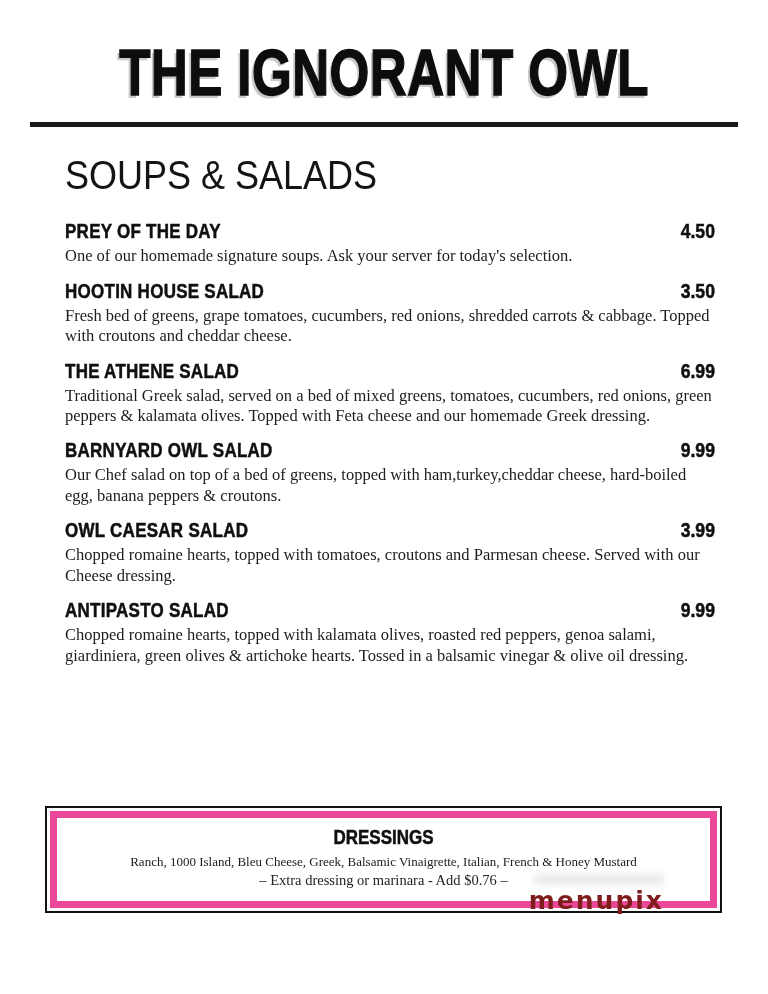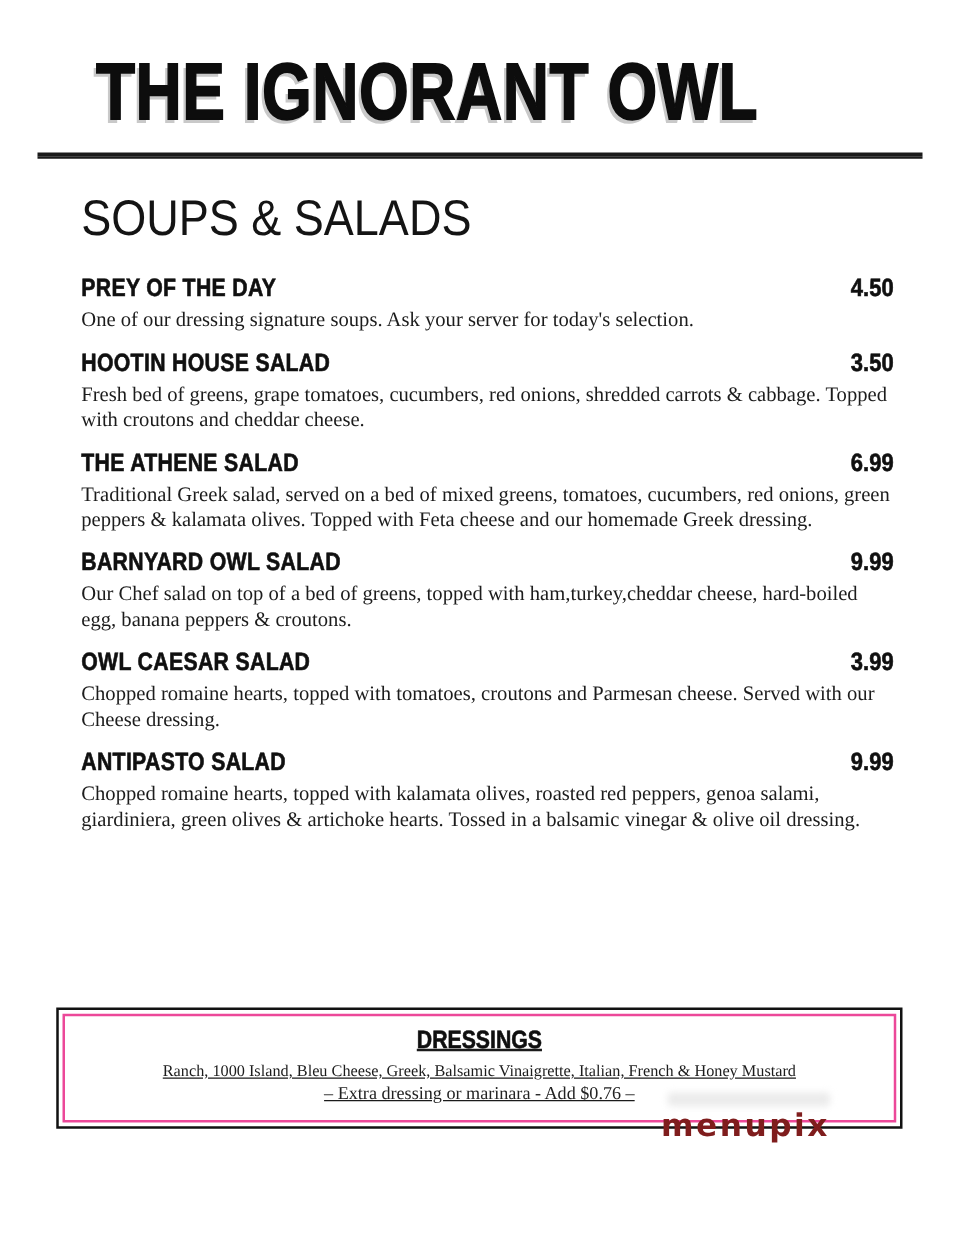--- a/index.html
+++ b/index.html
@@ -10,21 +10,21 @@
     width: 768px;
     height: 994px;
     margin: 0 auto;
     background: #ffffff;
     overflow: hidden;
     font-family: "Liberation Serif", serif;
     color: #1b1b1b;
   }
 
   
-  .masthead { padding-top: 40px; }
+  .masthead { padding-top: 40px; text-align: center; }
 
   .title {
     margin: 0;
     font-family: "Liberation Sans", sans-serif;
     font-weight: 700;
     font-size: 64px;
     line-height: 1.05;
     color: #0d0d0d;
     letter-spacing: 0.5px;
     -webkit-text-stroke: 1.4px #0d0d0d;
@@ -97,24 +97,23 @@
     position: absolute;
     left: 45px;
     right: 46px;
     top: 806px;
     border: 2px solid #111111;
     padding: 3px;
     background: #ffffff;
   }
 
   .dressings-inner {
-    border: 2px solid #ec4899;
+    border: 7px solid #ec4899;
     padding: 8px 24px 12px 24px;
     text-align: center;
-    text-decoration: underline;
   }
 
   .dressings-heading {
     margin: 0;
     font-family: "Liberation Sans", sans-serif;
     font-weight: 700;
     font-size: 20px;
     color: #0f0f0f;
     -webkit-text-stroke: 0.5px #0f0f0f;
     transform: scaleX(0.85);
@@ -172,21 +171,21 @@
   </header>
 
   <main class="content">
     <h2 class="section-heading">SOUPS &amp; SALADS</h2>
 
     <div class="menu-item">
       <div class="item-header">
         <span class="item-name">PREY OF THE DAY</span>
         <span class="item-price">4.50</span>
       </div>
-      <p class="item-desc">One of our dressing signature soups.  Ask your server for today's selection.</p>
+      <p class="item-desc">One of our homemade signature soups.  Ask your server for today's selection.</p>
     </div>
 
 
     <div class="menu-item">
       <div class="item-header">
         <span class="item-name">HOOTIN HOUSE SALAD</span>
         <span class="item-price">3.50</span>
       </div>
       <p class="item-desc">Fresh bed of greens, grape tomatoes, cucumbers, red onions, shredded carrots &amp; cabbage.  Topped with croutons and cheddar cheese.</p>
     </div>

